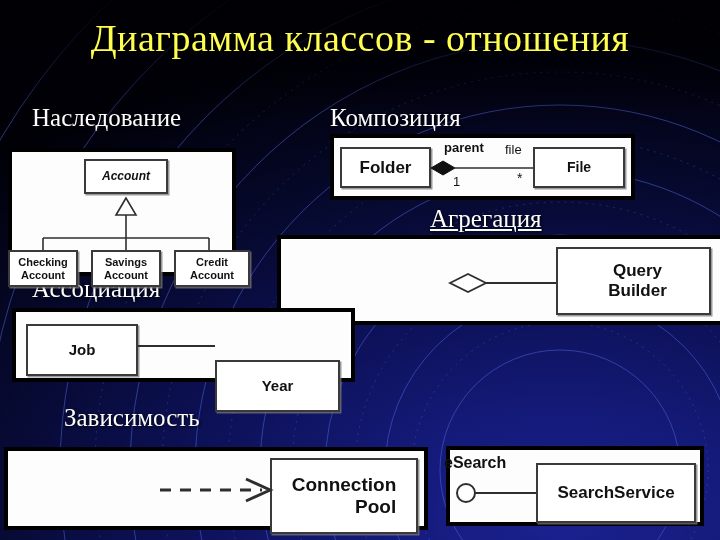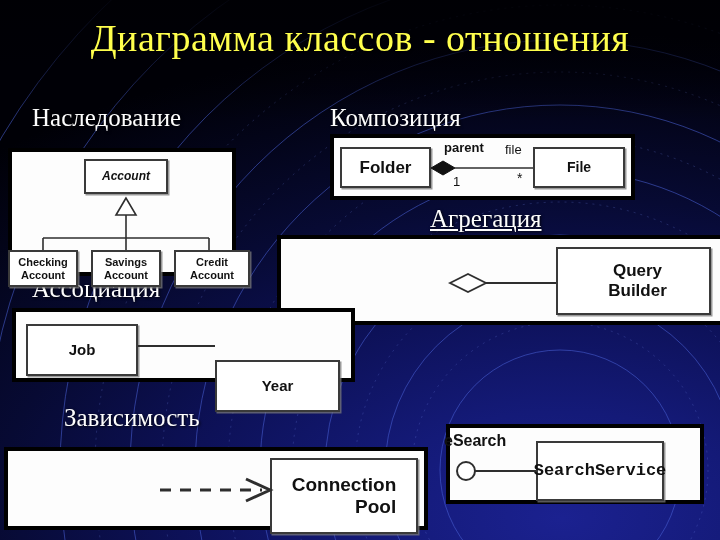--- a/index.html
+++ b/index.html
@@ -215,25 +215,25 @@
         <span>Pool</span>
       </span>
     </div>
 
     <svg class="overlay" width="416" height="75" viewBox="0 0 416 75">
       <line x1="152" y1="39" x2="254" y2="39" stroke="#2e2e2e" stroke-width="3" stroke-dasharray="11 9"></line>
       <polyline points="238,28 262,39 238,50" fill="none" stroke="#2e2e2e" stroke-width="3"></polyline>
     </svg>
   </div>
 
-  <div class="panel" style="left:446px; top:424px; width:258px; height:80px;">
+  <div class="panel" style="left:446px; top:446px; width:258px; height:80px;">
 
     <div class="lbl" style="left:-6px; top:4px; font-size:16px; font-weight:bold;">eSearch</div>
 
-    <div class="uml-box" style="left:86px; top:13px; width:128px; height:60px; font-size:17px;font-family:Liberation Mono, monospace;">SearchService</div>
+    <div class="uml-box" style="left:86px; top:13px; width:160px; height:60px; font-size:17px;">SearchService</div>
 
     <svg class="overlay" width="250" height="72" viewBox="0 0 250 72">
       <circle cx="16" cy="43" r="9" fill="#ffffff" stroke="#2e2e2e" stroke-width="2"></circle>
       <line x1="25" y1="43" x2="86" y2="43" stroke="#2e2e2e" stroke-width="2"></line>
     </svg>
   </div>
 
 </div>
 
 </body></html>

